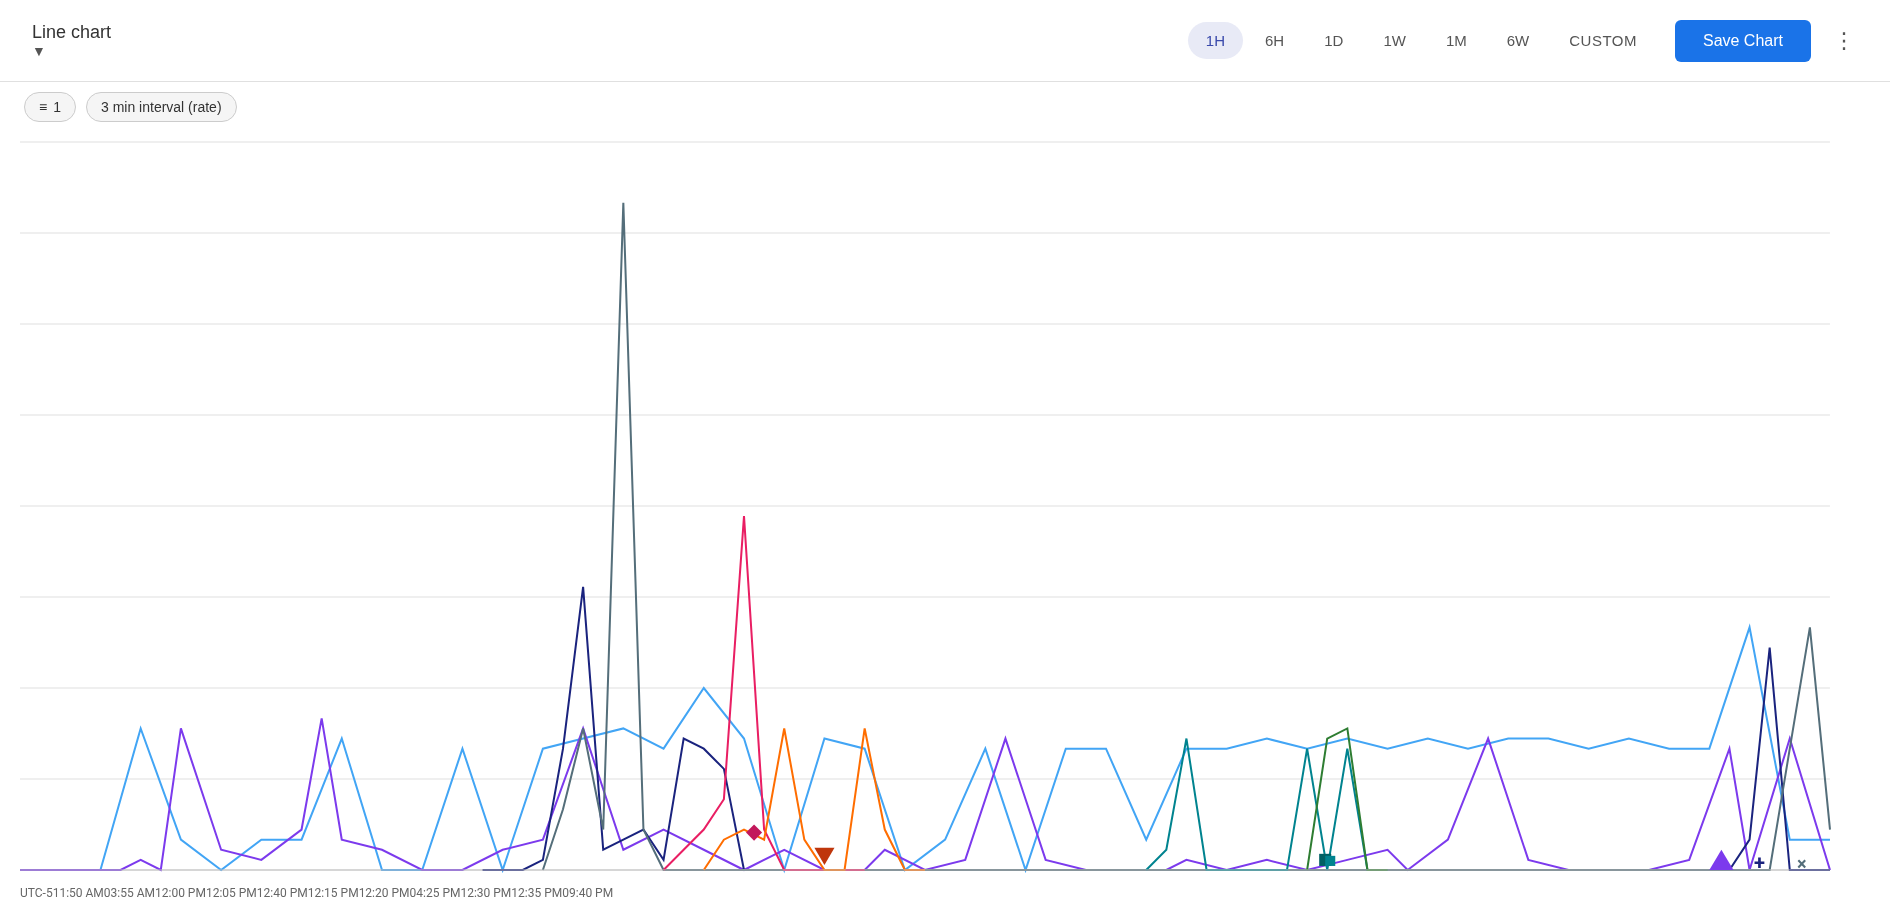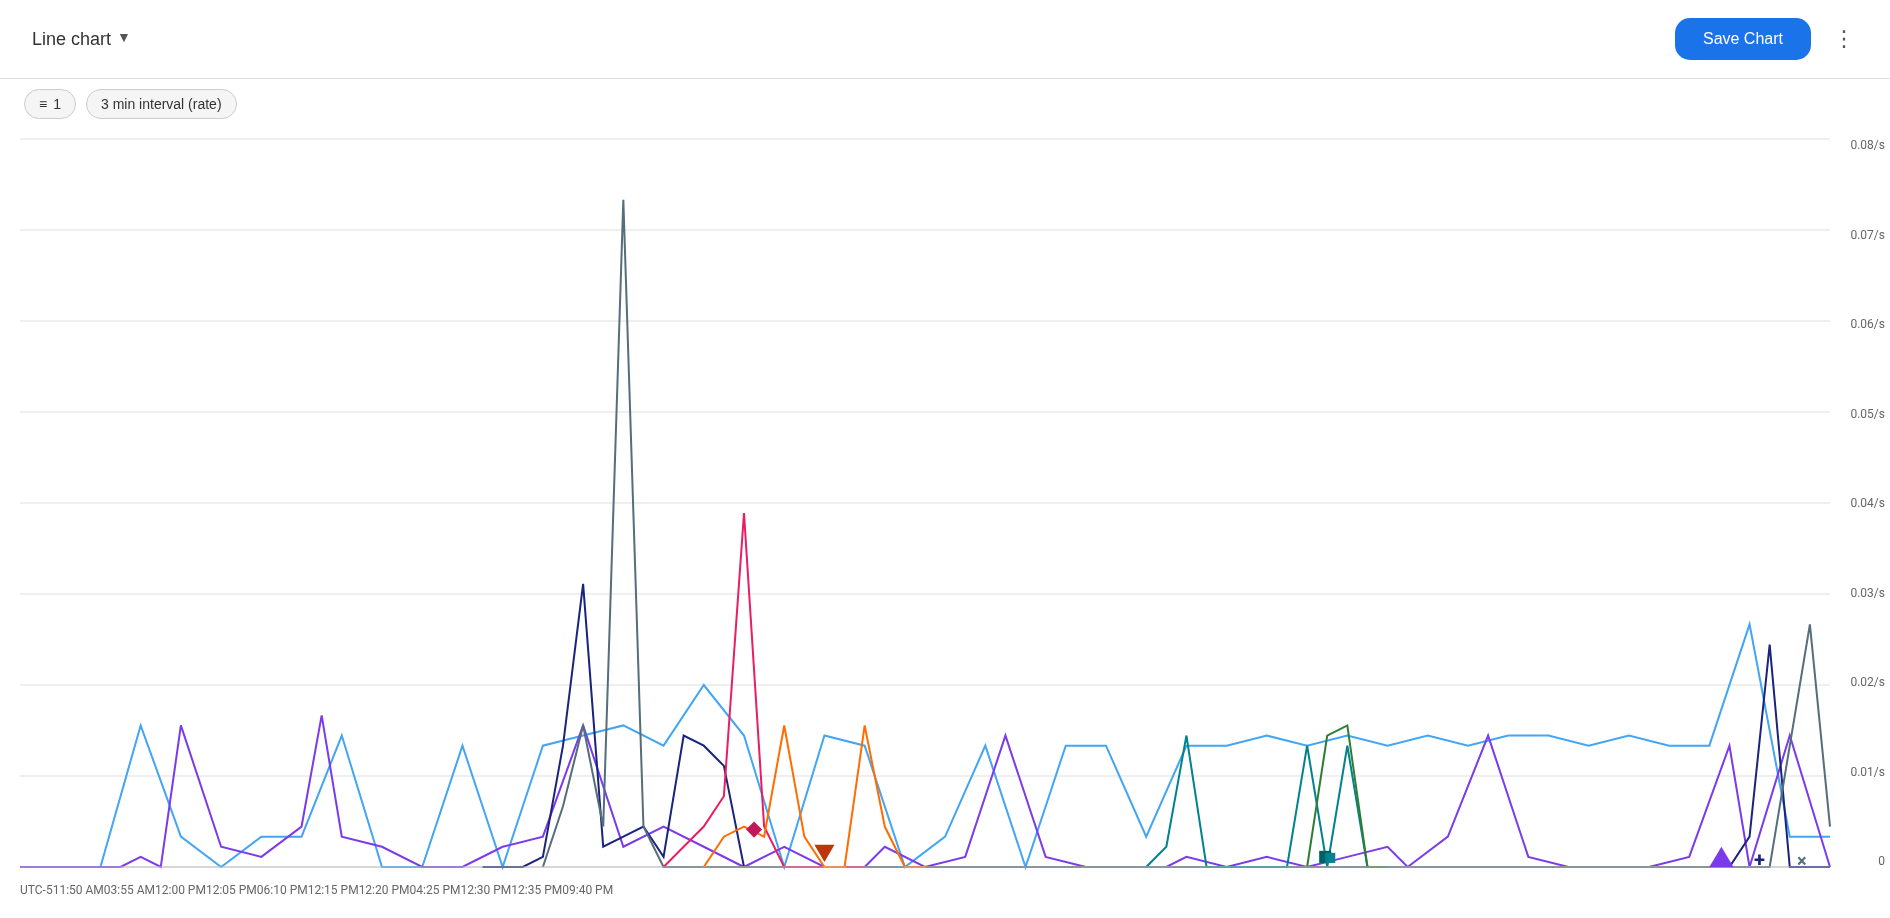--- a/index.html
+++ b/index.html
@@ -14,28 +14,29 @@
     .header {
       display: flex;
       align-items: center;
       padding: 18px 24px;
       border-bottom: 1px solid #e0e0e0;
       gap: 12px;
     }
     .chart-type-btn {
       display: flex;
       align-items: flex-start;
-      gap: 6px;
+      gap: 0;
       font-size: 18px;
       font-weight: 400;
       color: #333;
       background: none;
       border: none;
       cursor: pointer;
       padding: 4px 8px;
+      flex-direction: column;
     }
     .chart-type-btn .dropdown-arrow {
       font-size: 14px;
       color: #555;
     }
     .spacer { flex: 1; }
     .time-range-group {
       display: flex;
       align-items: center;
       gap: 4px;
@@ -62,21 +63,21 @@
       font-size: 15px;
       color: #555;
       cursor: pointer;
       font-weight: 500;
       letter-spacing: 0.5px;
     }
     .save-chart-btn {
       background: #1a73e8;
       color: #fff;
       border: none;
-      border-radius: 15px;
+      border-radius: 6px;
       padding: 12px 28px;
       font-size: 16px;
       font-weight: 500;
       cursor: pointer;
       margin-left: 8px;
     }
     .more-btn {
       background: none;
       border: none;
       font-size: 22px;
@@ -146,20 +147,29 @@
   </style>
 </head>
 <body>
 
 <div class="header">
   <button class="chart-type-btn">
     <span>Line chart</span>
     <span class="dropdown-arrow">▼</span>
   </button>
   <div class="spacer"></div>
+  <div class="time-range-group">
+    <button class="time-btn active">1H</button>
+    <button class="time-btn">6H</button>
+    <button class="time-btn">1D</button>
+    <button class="time-btn">1W</button>
+    <button class="time-btn">1M</button>
+    <button class="time-btn">6W</button>
+    <button class="custom-btn">CUSTOM</button>
+  </div>
   <button class="save-chart-btn">Save Chart</button>
   <button class="more-btn">⋮</button>
 </div>
 
 <div class="toolbar">
   <button class="filter-btn">
     <span>≡</span>
     <span>1</span>
   </button>
   <button class="interval-btn">3 min interval (rate)</button>
@@ -383,40 +393,29 @@
       <rect x="1298" y="706" width="10" height="10" fill="#00838f"></rect>
 
       <polygon points="1680,720 1692,700 1704,720" fill="#7c3aed" stroke="none"></polygon>
 
       <text x="1730" y="720" font-size="20" fill="#1a237e" text-anchor="middle" font-weight="bold">+</text>
 
       <text x="1772" y="720" font-size="18" fill="#546e7a" text-anchor="middle" font-weight="bold">×</text>
     </svg>
 
     
-    <div style="position:absolute; right:-55px; top:0; bottom:0; display:flex; flex-direction:column; justify-content:space-between; align-items:flex-end;">
-      <span class="y-label">0.08/s</span>
-      <span class="y-label">0.07/s</span>
-      <span class="y-label">0.06/s</span>
-      <span class="y-label">0.05/s</span>
-      <span class="y-label">0.04/s</span>
-      <span class="y-label">0.03/s</span>
-      <span class="y-label">0.02/s</span>
-      <span class="y-label">0.01/s</span>
-      <span class="y-label">0</span>
-    </div>
 
     
     <div style="position:absolute; bottom:-30px; left:0; right:-55px; display:flex; justify-content:flex-start;">
       <span class="x-label">UTC-5</span>
       <span class="x-label">11:50 AM</span>
       <span class="x-label">03:55 AM</span>
       <span class="x-label">12:00 PM</span>
       <span class="x-label">12:05 PM</span>
-      <span class="x-label">06:10 PM</span>
+      <span class="x-label">12:40 PM</span>
       <span class="x-label">12:15 PM</span>
       <span class="x-label">12:20 PM</span>
       <span class="x-label">04:25 PM</span>
       <span class="x-label">12:30 PM</span>
       <span class="x-label">12:35 PM</span>
       <span class="x-label">09:40 PM</span>
     </div>
   </div>
 </div>
 

